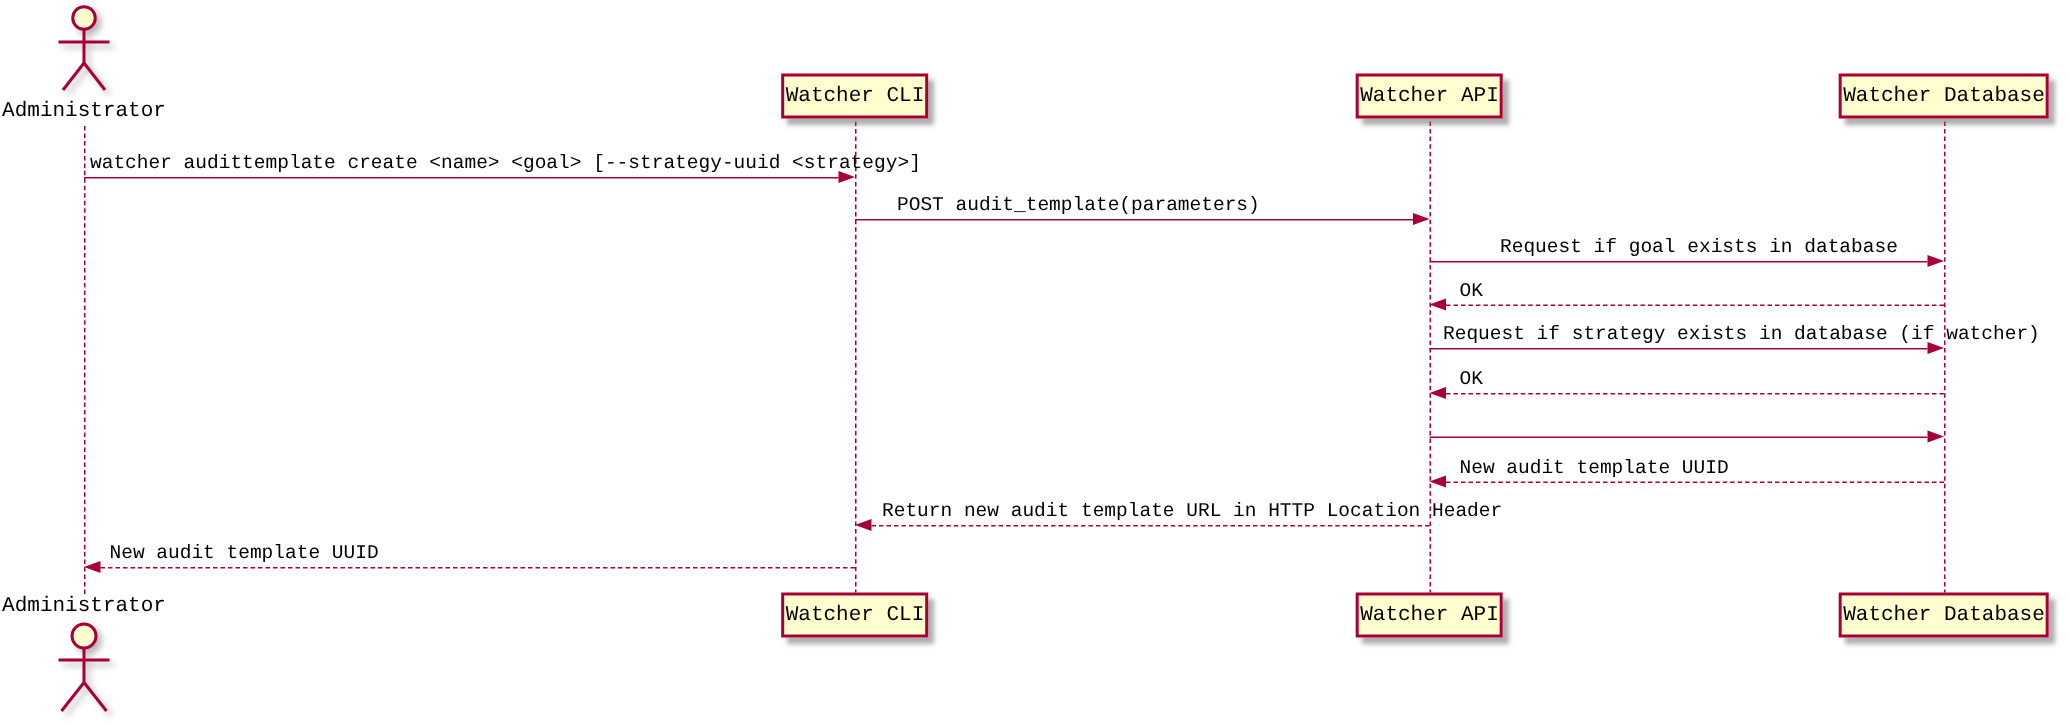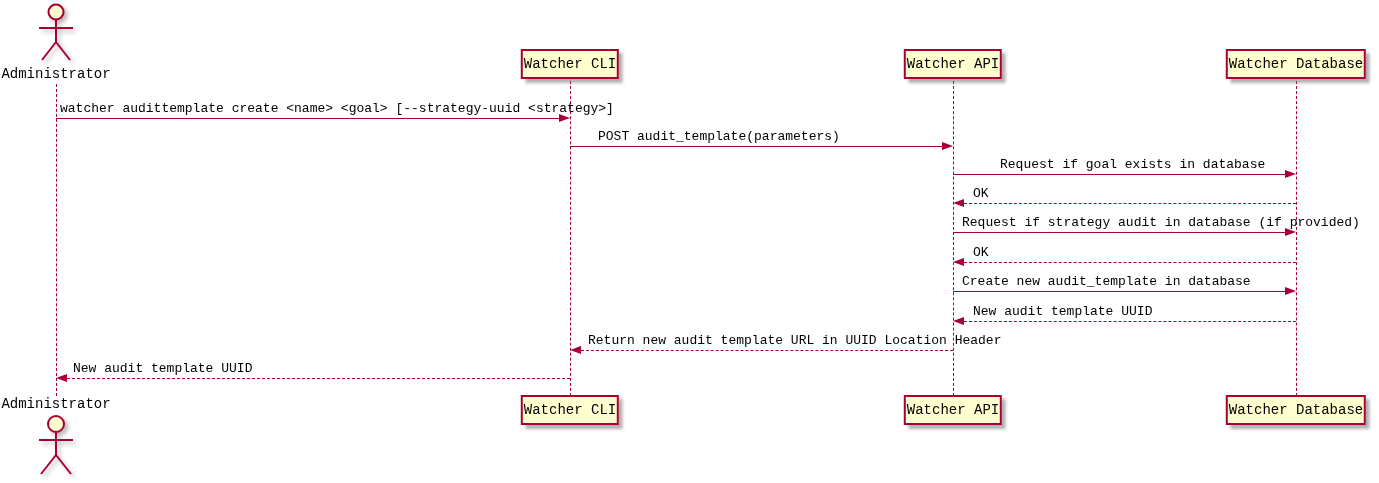--- a/index.html
+++ b/index.html
@@ -101,37 +101,36 @@
   <div class="ah ah-r" style="left:942px; top:142px;"></div>
 
   <div class="msg-label" style="left:962px; top:157px;margin-left:38px;">Request if goal exists in database</div>
   <div class="mline solid" style="left:953px; top:174px; width:332px;"></div>
   <div class="ah ah-r" style="left:1285px; top:170px;"></div>
 
   <div class="msg-label" style="left:973px; top:186px;">OK</div>
   <div class="mline dashed" style="left:964px; top:203px; width:332px;"></div>
   <div class="ah ah-l" style="left:953px; top:199px;"></div>
 
-  <div class="msg-label" style="left:962px; top:215px;">Request if strategy audit in database (if provided)</div>
+  <div class="msg-label" style="left:962px; top:215px;">Request if strategy exists in database (if watcher)</div>
   <div class="mline solid" style="left:953px; top:232px; width:332px;"></div>
   <div class="ah ah-r" style="left:1285px; top:228px;"></div>
 
   <div class="msg-label" style="left:973px; top:245px;">OK</div>
   <div class="mline dashed" style="left:964px; top:262px; width:332px;"></div>
   <div class="ah ah-l" style="left:953px; top:258px;"></div>
 
-  <div class="msg-label" style="left:962px; top:274px;">Create new audit_template in database</div>
   <div class="mline solid" style="left:953px; top:291px; width:332px;"></div>
   <div class="ah ah-r" style="left:1285px; top:287px;"></div>
 
   <div class="msg-label" style="left:973px; top:304px;">New audit template UUID</div>
   <div class="mline dashed" style="left:964px; top:321px; width:332px;"></div>
   <div class="ah ah-l" style="left:953px; top:317px;"></div>
 
-  <div class="msg-label" style="left:588px; top:333px;">Return new audit template URL in UUID Location Header</div>
+  <div class="msg-label" style="left:588px; top:333px;">Return new audit template URL in HTTP Location Header</div>
   <div class="mline dashed" style="left:581px; top:350px; width:372px;"></div>
   <div class="ah ah-l" style="left:570px; top:346px;"></div>
 
   <div class="msg-label" style="left:73px; top:361px;">New audit template UUID</div>
   <div class="mline dashed" style="left:67px; top:378px; width:503px;"></div>
   <div class="ah ah-l" style="left:56px; top:374px;"></div>
 
   <div class="pbox" style="left:570px;  top:395px;">Watcher CLI</div>
   <div class="pbox" style="left:953px;  top:395px;">Watcher API</div>
   <div class="pbox" style="left:1296px; top:395px;">Watcher Database</div>

